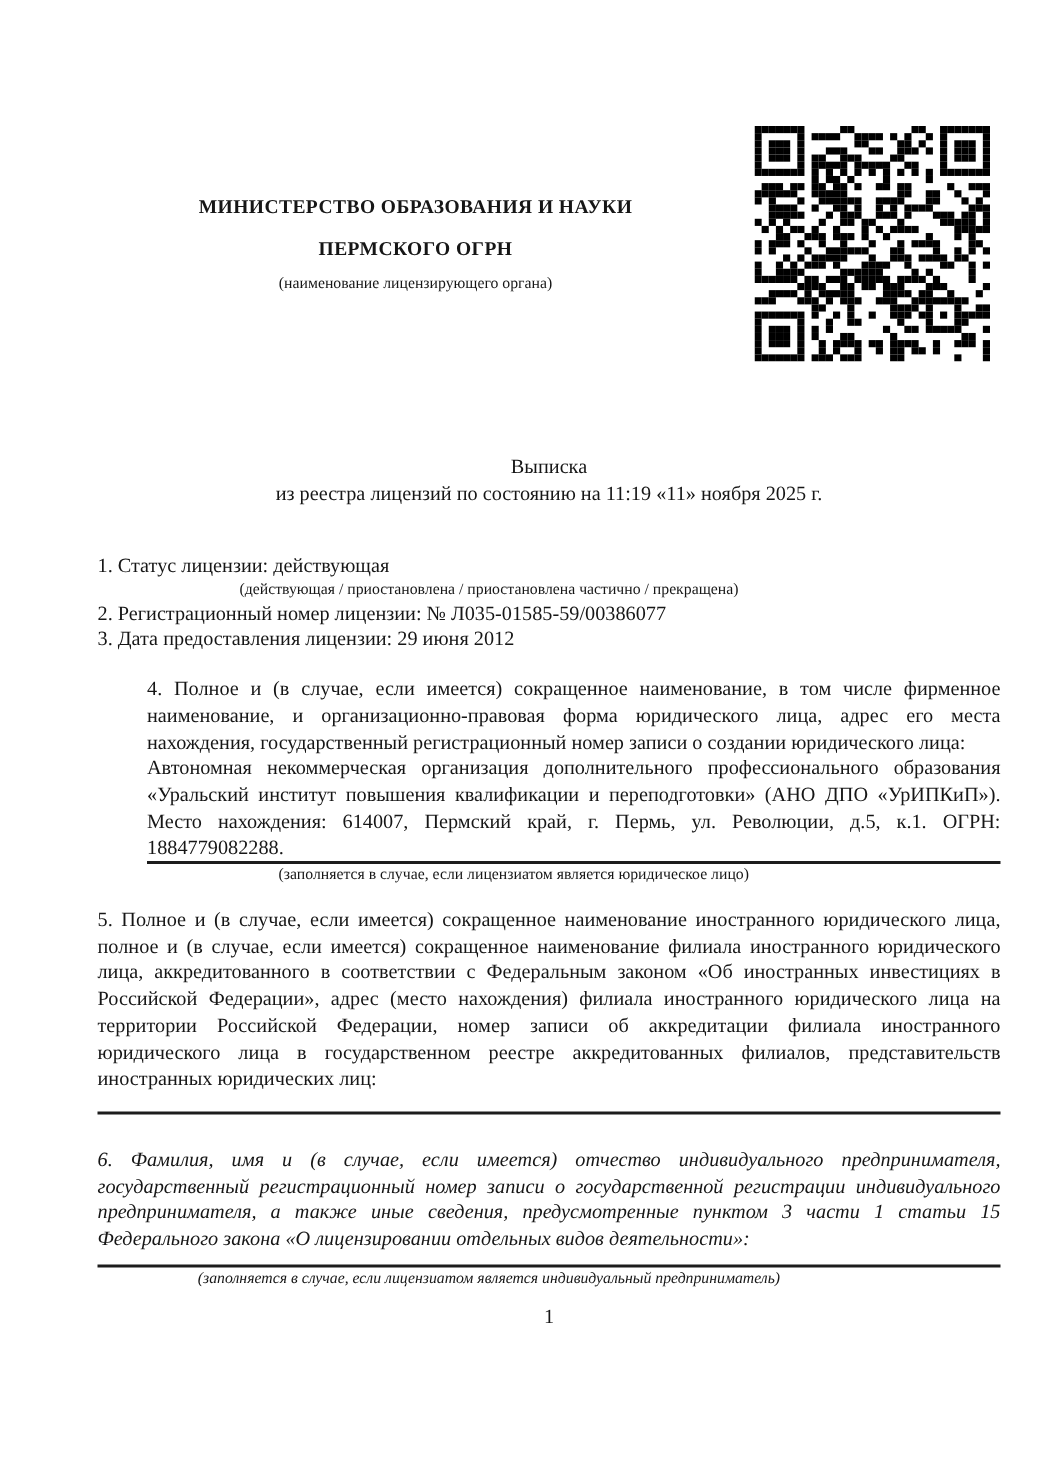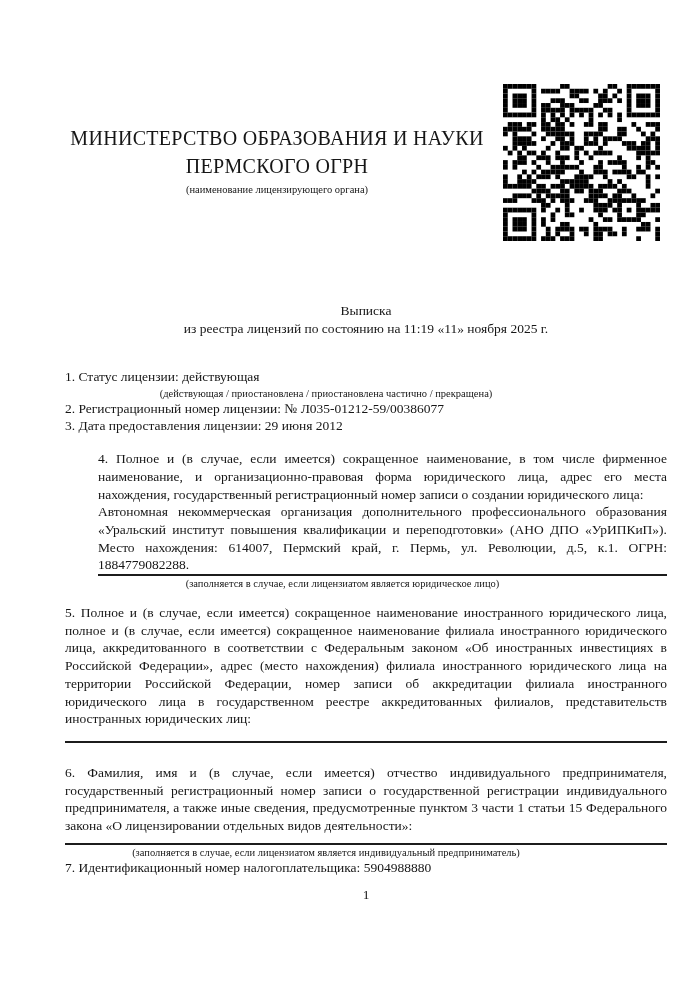--- a/index.html
+++ b/index.html
@@ -6,38 +6,38 @@
   .page{
     position:relative;
     width:700px;height:989px;
     background:#ffffff;
     color:#161616;
     font-family:"Liberation Serif","DejaVu Serif",serif;
     overflow:hidden;
   }
   
   .hdr{position:absolute;left:40px;top:124px;width:474px;text-align:center;}
-  .hdr-line{font-weight:normal;font-size:20px;line-height:28px;letter-spacing:.3px;}
+  .hdr-line{font-weight:bold;font-size:13px;line-height:28px;letter-spacing:.3px;}
   .hdr-cap{font-size:10.5px;line-height:13px;margin-top:3px;}
   
   .qr{position:absolute;left:503px;top:84px;width:157px;height:157px;}
   
   .doctitle{position:absolute;left:65px;top:302px;width:602px;text-align:center;
             font-size:13.5px;line-height:17.7px;}
   
   .content{position:absolute;left:65px;top:368px;width:602px;
            font-size:13.5px;line-height:17.7px;}
   .content p{margin:0;padding:0;}
   .just{text-align:justify;text-align-last:left;}
   .cap{font-size:10.5px;line-height:13px;margin-top:1px;padding-right:80px;text-align:center;}
   .m2{margin-top:19px;}
   .m3{margin-top:14px;}
   .m4{margin-top:15px;margin-left:33px;}
   .m5{margin-top:14px;}
-  .m6{margin-top:21px;}
+  .m6{margin-top:21px;font-style:italic;}
   .m7{margin-top:26px;}
   .rule{border-top:2px solid #1c1c1c;height:0;}
   .blank{border-bottom:2px solid #1c1c1c;}
   .b5{height:13px;}
   .b6{height:8px;}
   .pagenum{margin-top:10px;text-align:center;font-size:13.5px;line-height:17.7px;}
 </style>
 </head>
 <body>
 
@@ -589,21 +589,21 @@
   <div class="doctitle">
     <div>Выписка</div>
     <div>из реестра лицензий по состоянию на 11:19 «11» ноября 2025 г.</div>
   </div>
 
   <main class="content">
 
     <p>1. Статус лицензии: действующая</p>
     <div class="cap">(действующая / приостановлена / приостановлена частично / прекращена)</div>
 
-    <p class="m2">2. Регистрационный номер лицензии: № Л035-01212-59/00386077</p>
+    <p class="m2">2. Регистрационный номер лицензии: № Л035-01585-59/00386077</p>
 
     <p class="m3">3. Дата предоставления лицензии: 29 июня 2012</p>
 
     <section class="m4">
       <p class="just">4. Полное и (в случае, если имеется) сокращенное наименование, в том числе фирменное наименование, и организационно-правовая форма юридического лица, адрес его места нахождения, государственный регистрационный номер записи о создании юридического лица:</p>
       <p class="just">Автономная некоммерческая организация дополнительного профессионального образования «Уральский институт повышения квалификации и переподготовки» (АНО ДПО «УрИПКиП»). Место нахождения: 614007, Пермский край, г. Пермь, ул. Революции, д.5, к.1. ОГРН: 1884779082288.</p>
       <div class="rule"></div>
       <div class="cap">(заполняется в случае, если лицензиатом является юридическое лицо)</div>
     </section>
 
@@ -611,18 +611,17 @@
       <p class="just">5. Полное и (в случае, если имеется) сокращенное наименование иностранного юридического лица, полное и (в случае, если имеется) сокращенное наименование филиала иностранного юридического лица, аккредитованного в соответствии с Федеральным законом «Об иностранных инвестициях в Российской Федерации», адрес (место нахождения) филиала иностранного юридического лица на территории Российской Федерации, номер записи об аккредитации филиала иностранного юридического лица в государственном реестре аккредитованных филиалов, представительств иностранных юридических лиц:</p>
       <div class="blank b5"></div>
     </section>
 
     <section class="m6">
       <p class="just">6. Фамилия, имя и (в случае, если имеется) отчество индивидуального предпринимателя, государственный регистрационный номер записи о государственной регистрации индивидуального предпринимателя, а также иные сведения, предусмотренные пунктом 3 части 1 статьи 15 Федерального закона «О лицензировании отдельных видов деятельности»:</p>
       <div class="blank b6"></div>
       <div class="cap">(заполняется в случае, если лицензиатом является индивидуальный предприниматель)</div>
     </section>
 
-    <p class="m7">7. Идентификационный номер налогоплательщика: 5904988880</p>
 
     <div class="pagenum">1</div>
 
   </main>
 </div>
 
 </body></html>

